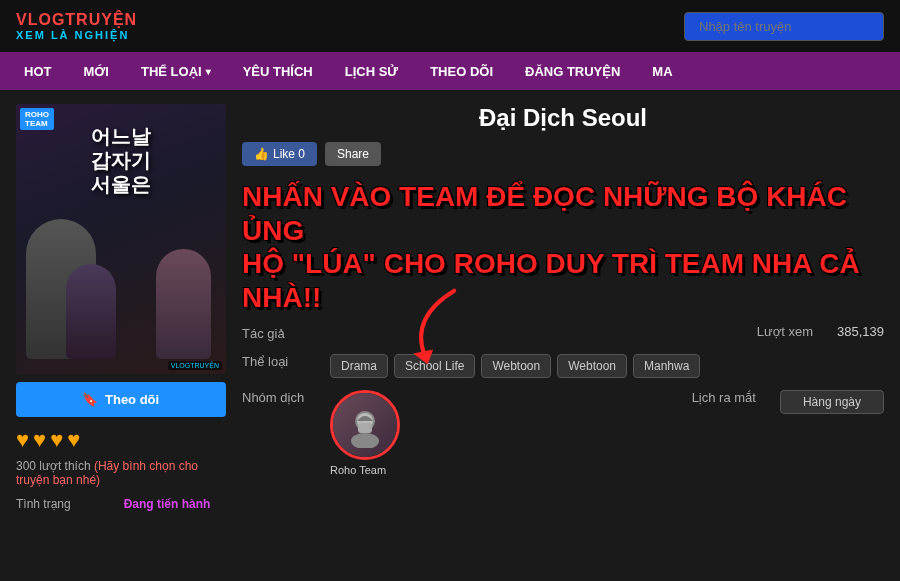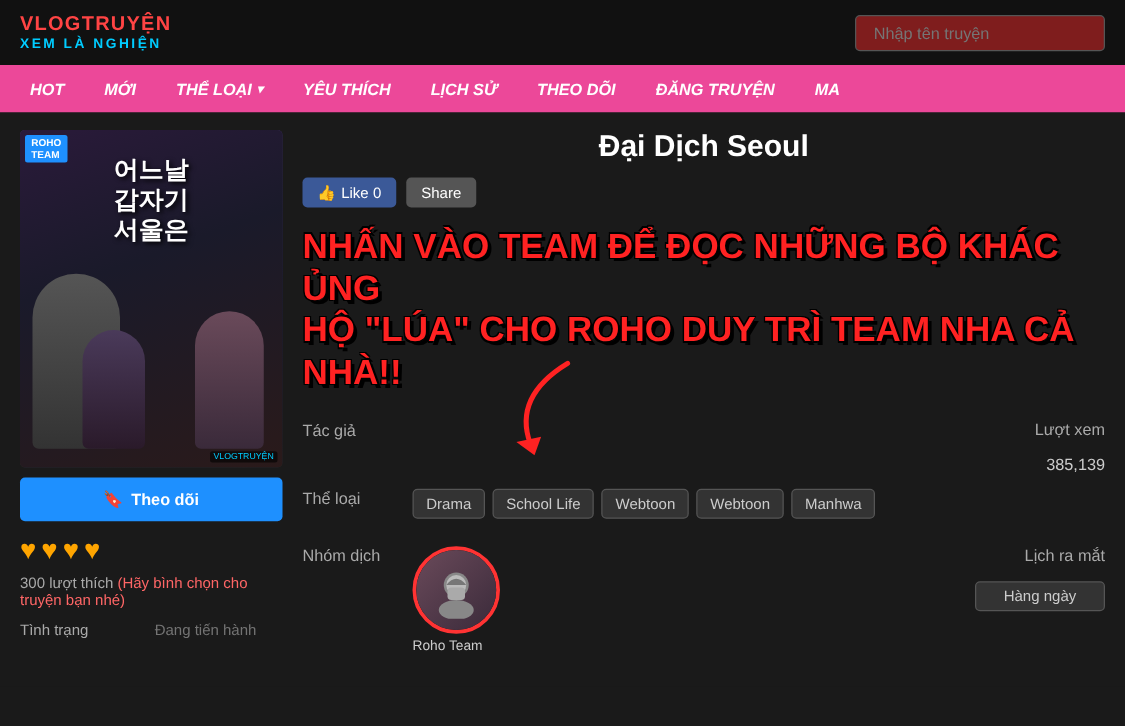--- a/index.html
+++ b/index.html
@@ -38,37 +38,36 @@
       font-weight: 900;
       letter-spacing: 1px;
     }
     .logo-text .sub-name {
       color: #00ccff;
       font-size: 11px;
       font-weight: bold;
       letter-spacing: 2px;
     }
     .search-input-box {
-      background: #7f1d1d;
+      background: #1d4ed8;
       border: 1px solid #555;
       color: #ccc;
       padding: 6px 14px;
       border-radius: 4px;
       font-size: 13px;
       width: 200px;
     }
 
     
     .navbar {
-      background: #ec4899;
+      background: #701a75;
       display: flex;
       align-items: center;
       height: 38px;
       padding: 0 8px;
-      font-style: italic;
     }
     .nav-item {
       color: white;
       font-weight: bold;
       font-size: 13px;
       padding: 0 16px;
       height: 38px;
       display: flex;
       align-items: center;
       cursor: pointer;
@@ -185,22 +184,22 @@
       margin-top: 10px;
       font-size: 12px;
       color: #aaa;
       display: flex;
       gap: 8px;
     }
     .status-row .status-label {
       color: #aaa;
     }
     .status-row .status-value {
-      color: #737373;
-      font-weight: normal;
+      color: #d946ef;
+      font-weight: bold;
       padding-left: 45px;
     }
 
     
     .right-panel {
       flex: 1;
       min-width: 0;
     }
     .manga-title {
       color: #ffffff;
@@ -316,32 +315,31 @@
       border: 1px solid #555;
       padding: 4px 22px;
       border-radius: 4px;
       font-size: 12px;
     }
 
     .full-info-row {
       display: flex;
       width: 100%;
       margin-bottom: 12px;
-      margin-top: 22px;
     }
     .left-info {
       flex: 1;
     }
     .right-info {
       flex: 1;
       display: flex;
-      flex-direction: column;
-      align-items: flex-end;
+      flex-direction: row;
+      align-items: flex-start;
       justify-content: flex-end;
-      gap: 13px;
+      gap: 24px;
     }
   </style>
 </head>
 <body>
 
 <header class="header">
   <div class="logo-area">
     <div class="logo-text">
       <span class="main-name">VLOGTRUYỆN</span>
       <span class="sub-name">XEM LÀ NGHIỆN</span>

